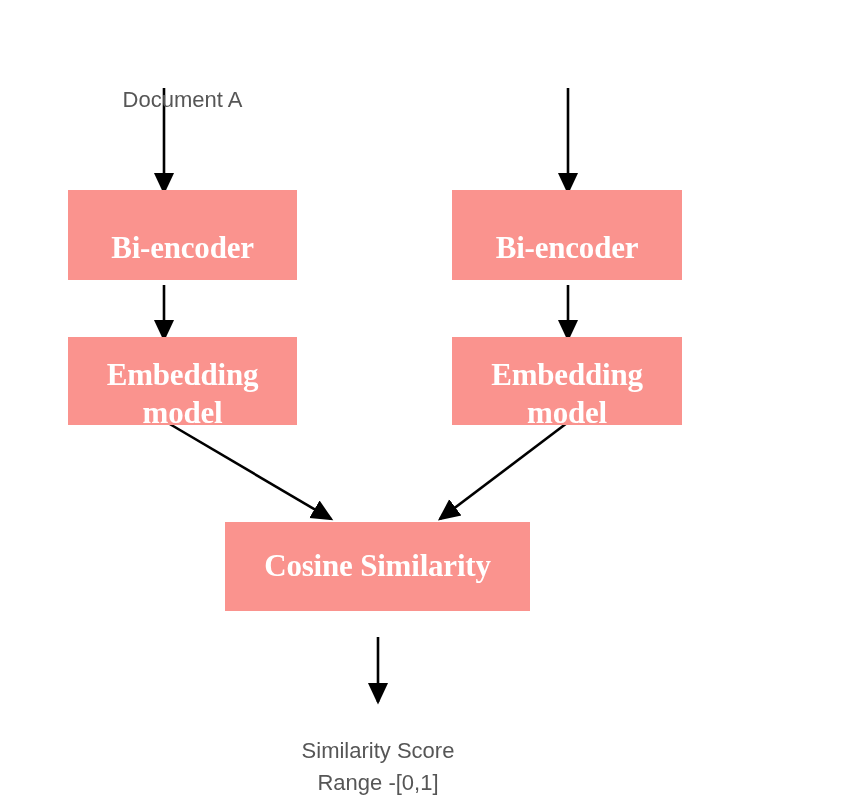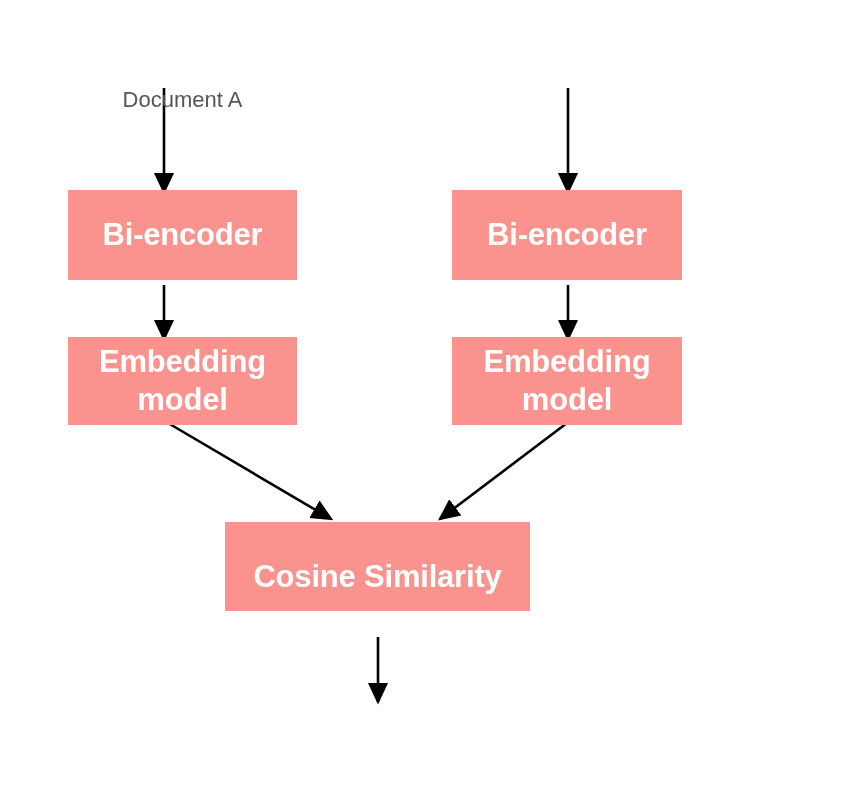--- a/index.html
+++ b/index.html
@@ -24,27 +24,28 @@
   .node-box {
     position: absolute;
     background: #FA938E;
     display: flex;
     align-items: center;
     justify-content: center;
     box-sizing: border-box;
   }
   .node-label {
     color: #ffffff;
-    font-family: Liberation Sans, sans-serif;
+    font-family: Liberation Serif, serif;
     font-weight: bold;
     font-size: 31px;
     line-height: 38px;
     text-align: center;
     letter-spacing: -0.2px;
     white-space: pre-line;
+    margin-top: 25px;
   }
   .plain-label {
     position: absolute;
     color: #565656;
     font-family: "Liberation Sans", sans-serif;
     font-size: 22px;
     line-height: 32px;
     text-align: center;
     white-space: pre-line;
   }
@@ -100,18 +101,22 @@
   <div class="node-box" style="left:68px; top:337px; width:229px; height:88px;">
     <span class="node-label">Embedding
 model</span>
   </div>
 
   <div class="node-box" style="left:452px; top:337px; width:230px; height:88px;">
     <span class="node-label">Embedding
 model</span>
   </div>
 
-  <div class="node-box" style="left:225px; top:522px; width:305px; height:89px; align-items:flex-start; padding-top:36px;">
+  <div class="node-box" style="left:225px; top:522px; width:305px; height:89px; align-items:flex-start; ">
     <span class="node-label">Cosine Similarity</span>
   </div>
 
+  <div class="plain-label" style="left:228px; top:703px; width:300px;">
+    <span>Similarity Score
+Range -[0,1]</span>
+  </div>
 
 </div>
 
 </body></html>

